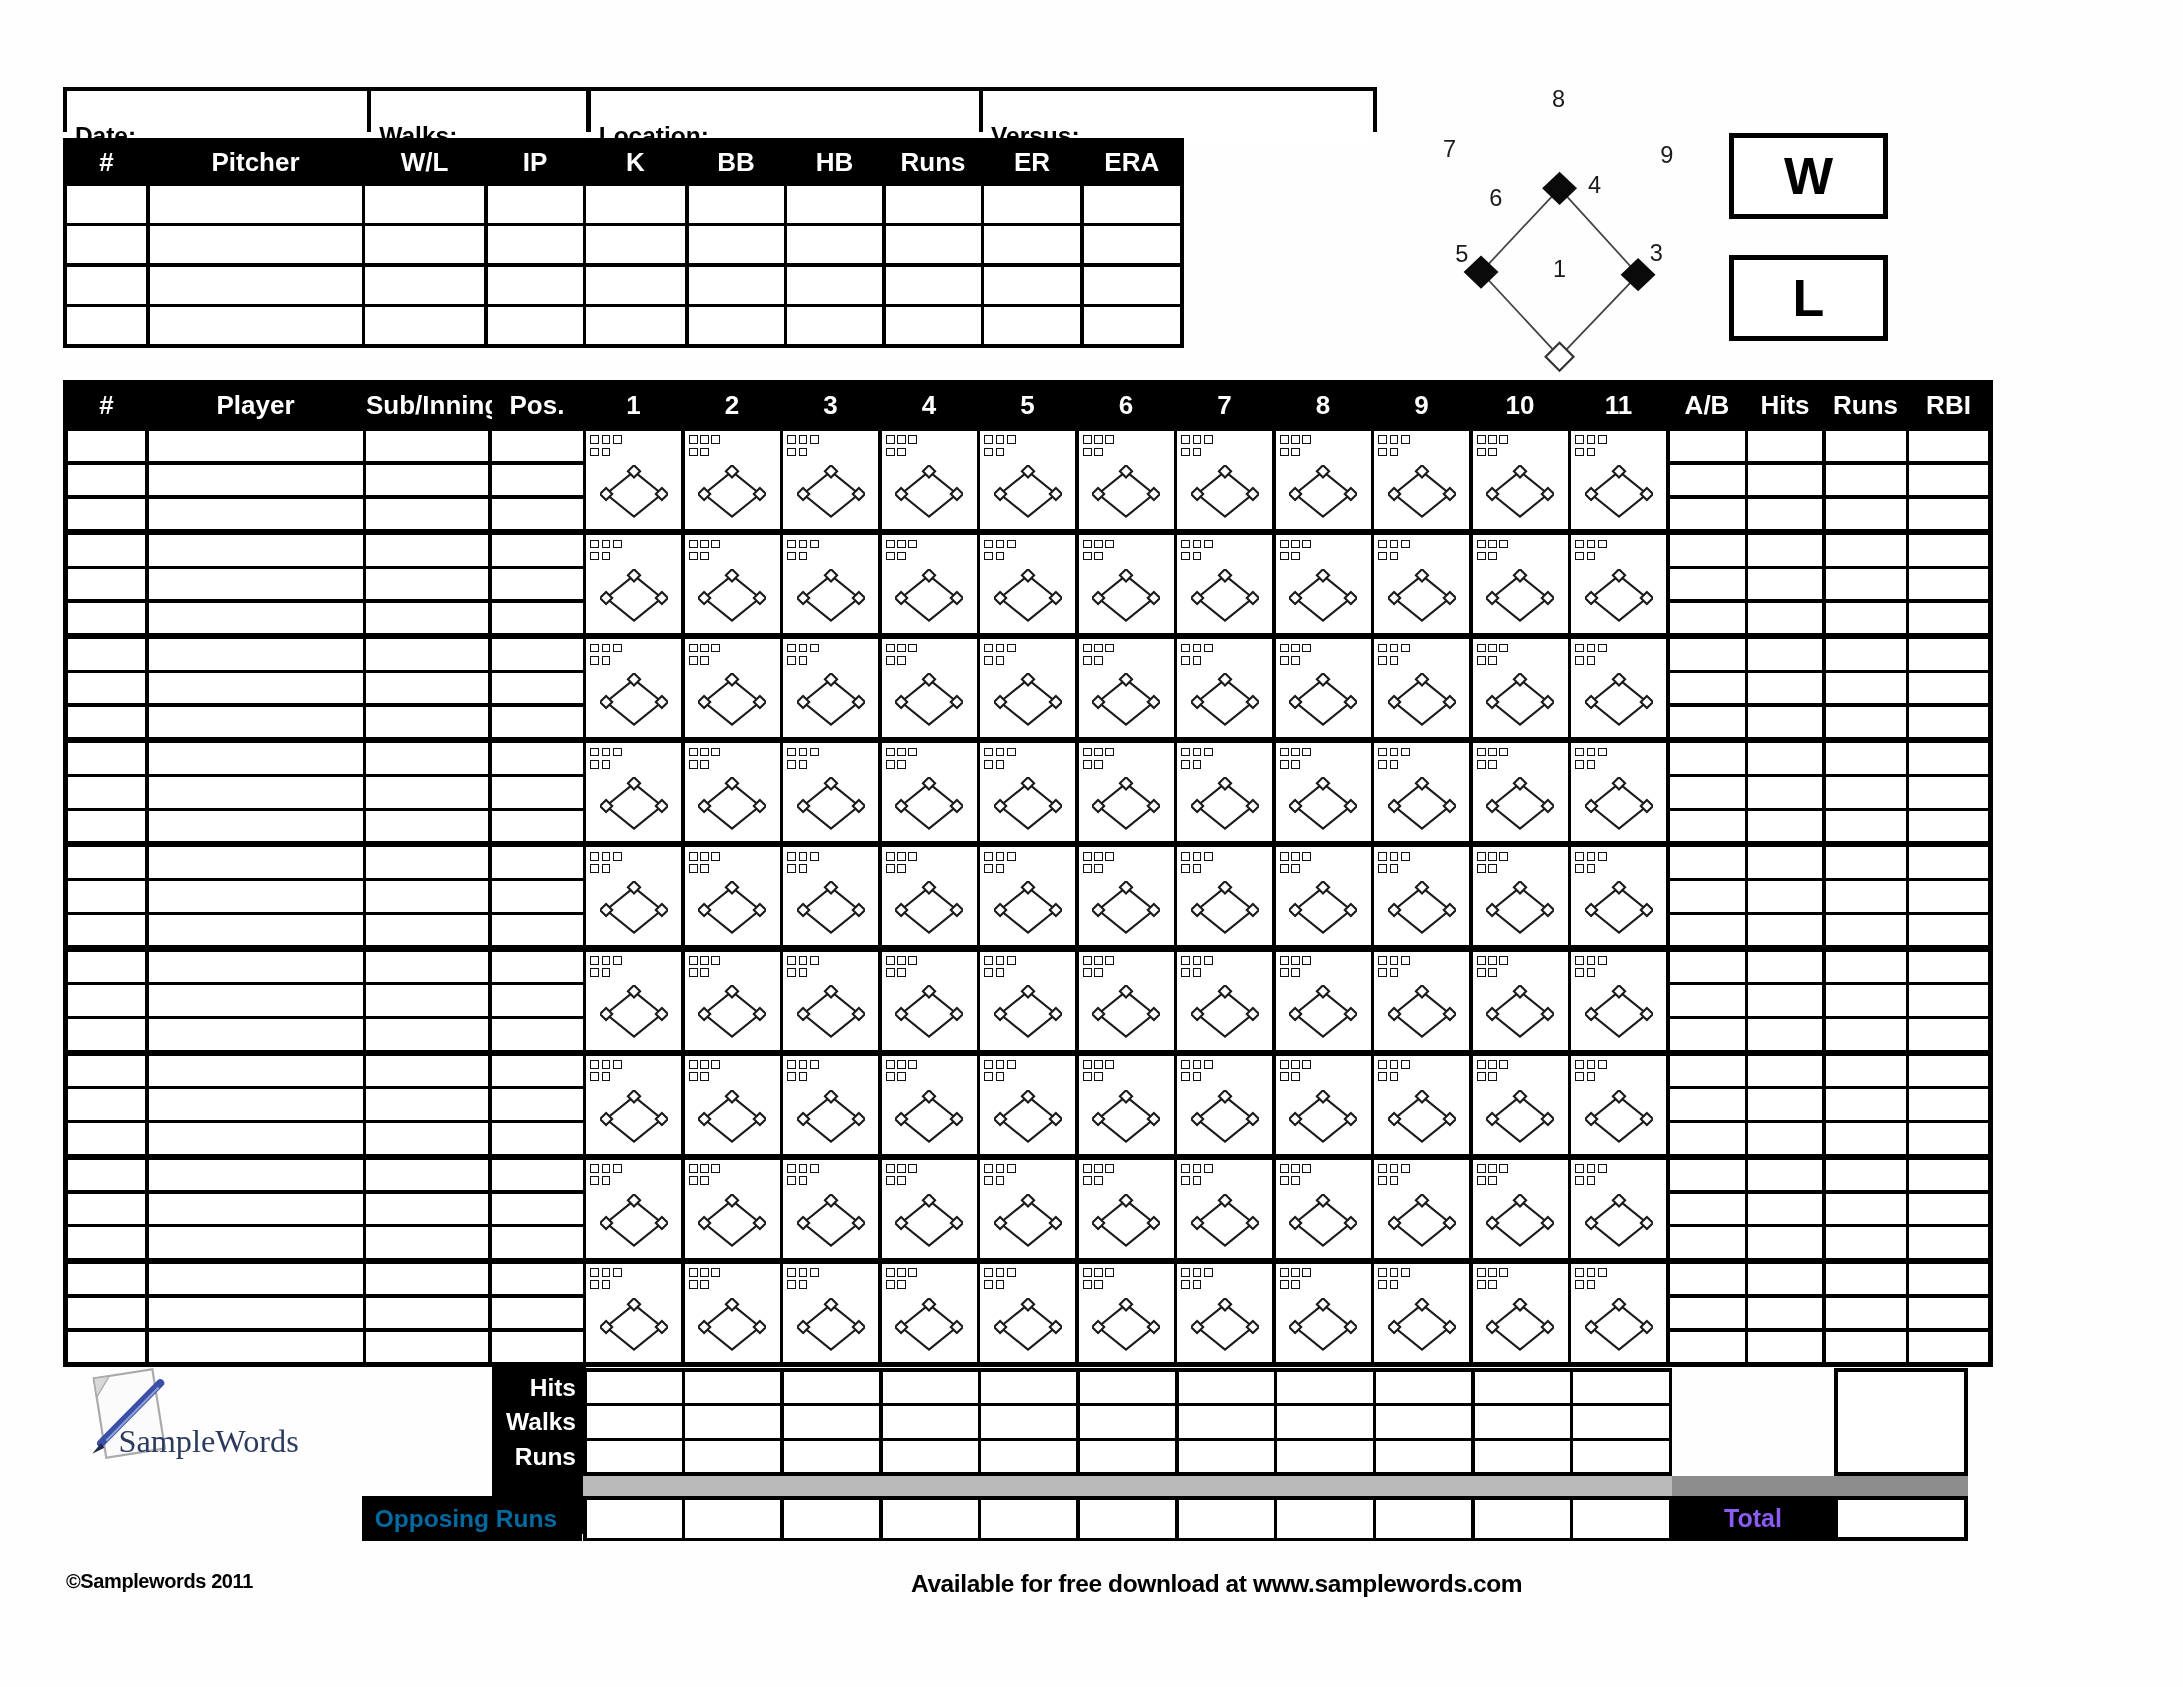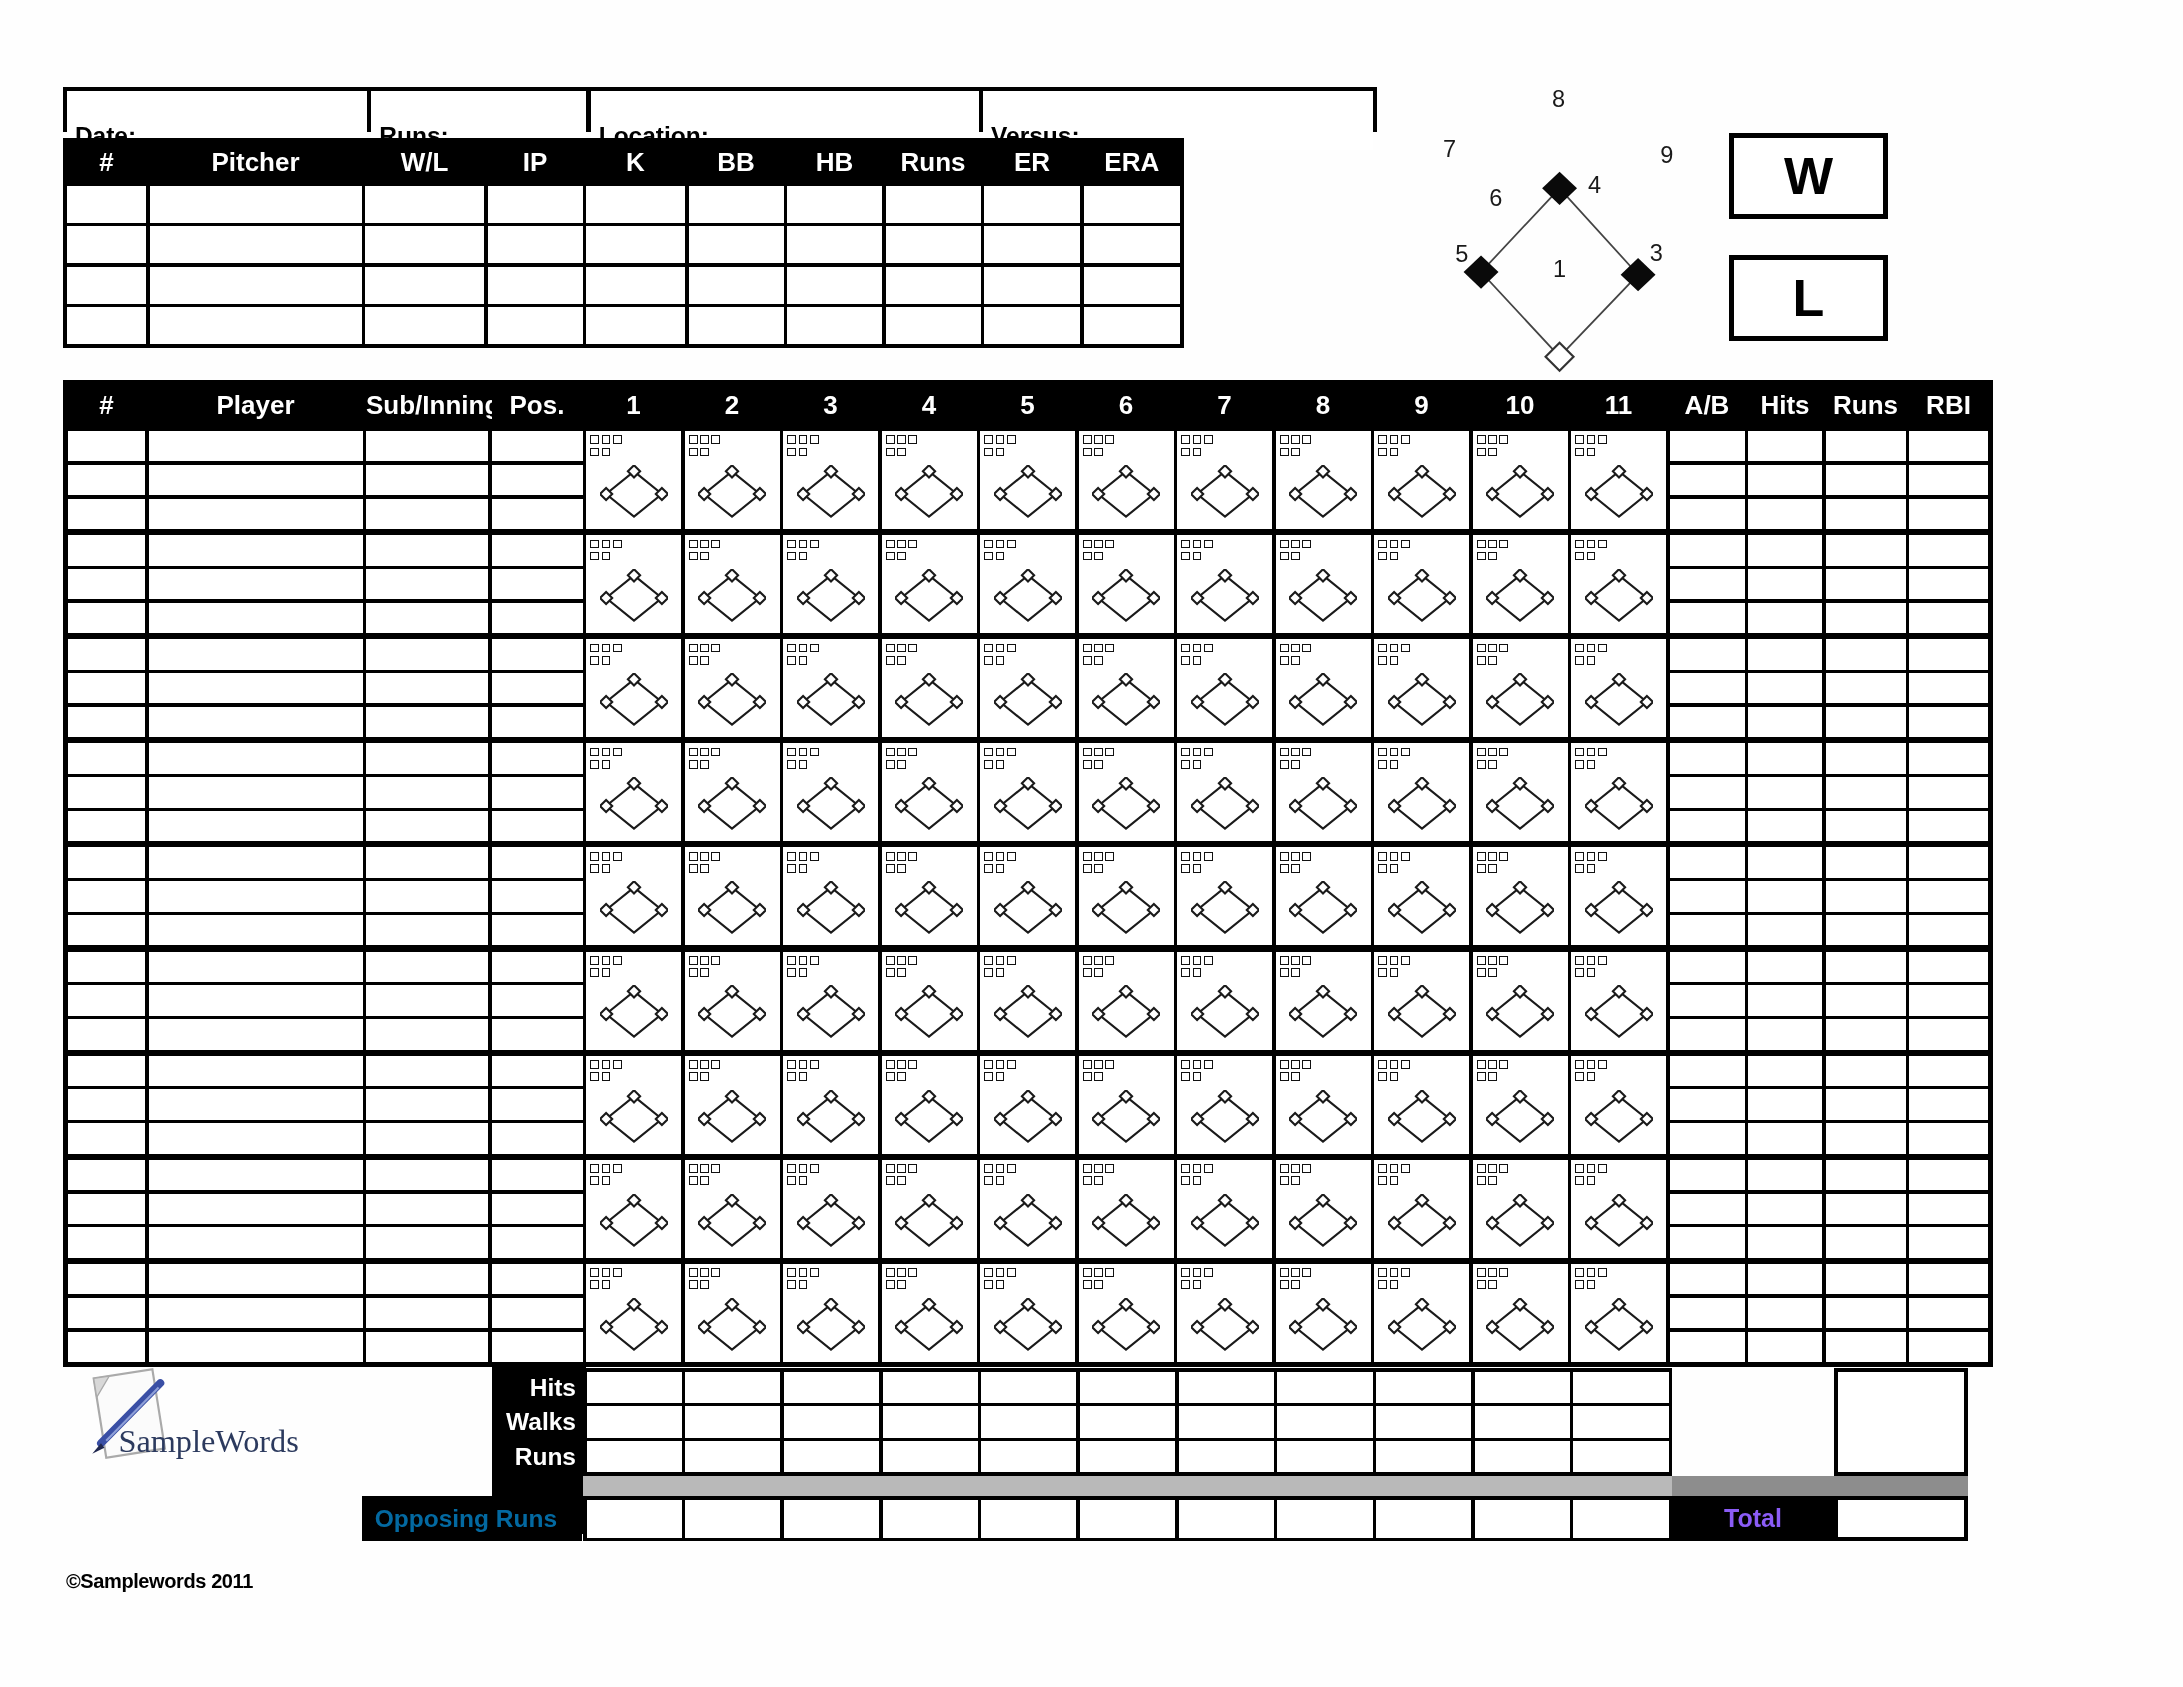--- a/index.html
+++ b/index.html
@@ -79,21 +79,21 @@
 </head>
 <body>
 
 <div class="page">
 
   <div class="info-bar">
     <div class="info-cell">
         <span>Date:</span>
       </div>
     <div class="info-cell">
-        <span>Runs:</span>
+        <span>Walks:</span>
       </div>
     <div class="info-cell">
         <span>Location:</span>
       </div>
     <div class="info-cell">
         <span>Versus:</span>
       </div>
   </div>
 
   <div class="ptable">
@@ -2546,15 +2546,16 @@
     </g>
     <g>
       <line x1="24" y1="92" x2="92" y2="23" stroke="#3a4fa5" stroke-width="9" stroke-linecap="round"></line>
       <line x1="30" y1="89" x2="90" y2="28" stroke="#8fa0d8" stroke-width="2.5"></line>
       <path d="M24 92 L14 104 L28 97 Z" fill="#20284f"></path>
     </g>
     <text x="44" y="102" font-family="Liberation Serif, serif" font-size="37" fill="#2c3a5e">SampleWords</text>
   </svg>
 
   <div class="footer-copy">©Samplewords 2011</div>
+  <div class="footer-note">Available for free download at www.samplewords.com</div>
 
 </div>
 
 
 </body></html>

